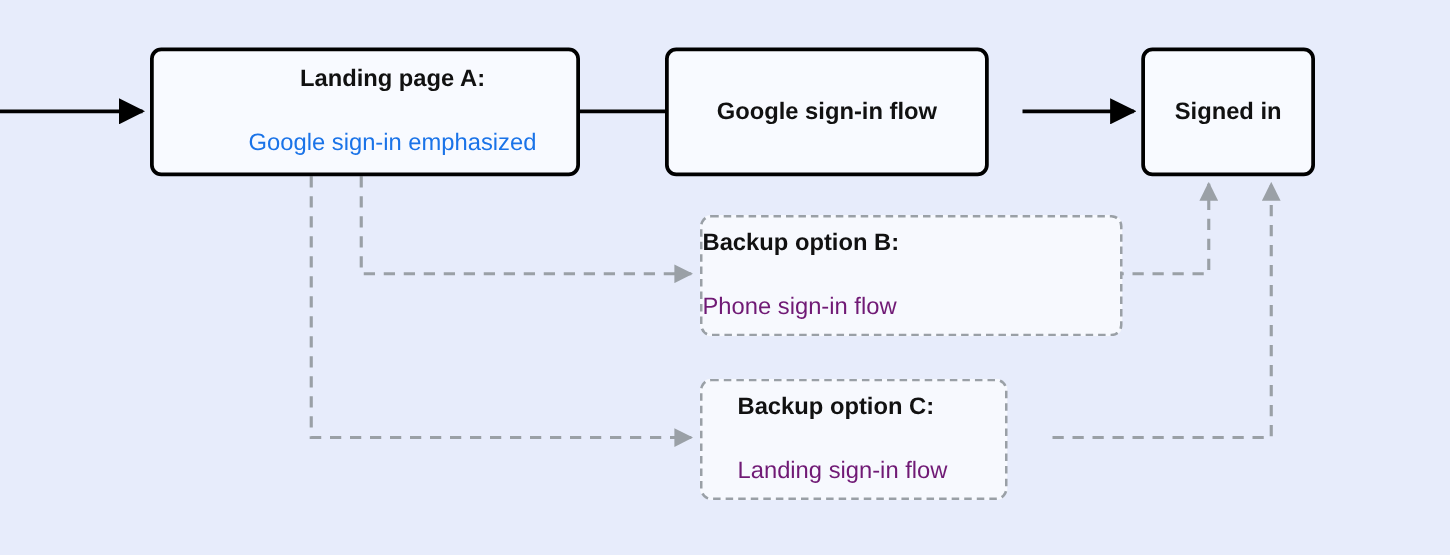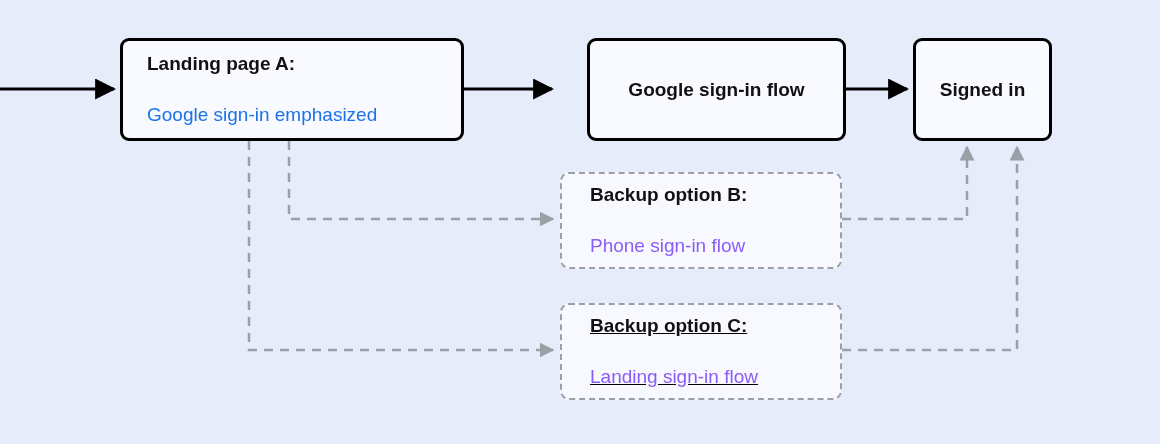--- a/index.html
+++ b/index.html
@@ -55,27 +55,27 @@
     white-space: nowrap;
   }
   .node .subtitle {
     font-size: 19px;
     font-weight: normal;
     line-height: 1.25;
     white-space: nowrap;
     margin-top: 27px;
   }
   .node .subtitle.accent { color: #1a73e8; }
-  .node .subtitle.muted  { color: #8b5cf6; }
+  .node .subtitle.muted  { color: #701a75; }
 
-  #node-landing   { left: 120px; top: 38px;  width: 344px; height: 103px; padding-left: 24px; }
-  #node-google    { left: 587px; top: 38px;  width: 259px; height: 103px; }
+  #node-landing   { left: 120px; top: 38px;  width: 344px; height: 103px; padding-left: 44px; align-items: center; }
+  #node-google    { left: 532px; top: 38px;  width: 259px; height: 103px; }
   #node-signedin  { left: 913px; top: 38px;  width: 139px; height: 103px; }
-  #node-backup-b  { left: 560px; top: 172px; width: 282px; height: 97px;  padding-left: 28px; }
-  #node-backup-c  { left: 560px; top: 303px; width: 282px; height: 97px;  padding-left: 28px; text-decoration: underline; }
+  #node-backup-b  { left: 560px; top: 172px; width: 338px; height: 97px;  }
+  #node-backup-c  { left: 560px; top: 303px; width: 246px; height: 97px;  padding-left: 28px; }
 </style>
 </head>
 <body>
 
 <div id="canvas">
 
   <svg class="edges" viewBox="0 0 1160 444" width="1160" height="444" xmlns="http://www.w3.org/2000/svg">
     <defs>
       <marker id="arrow-black" viewBox="0 0 10 10" refX="9" refY="5" markerWidth="7" markerHeight="7" orient="auto-start-reverse">
         <path d="M 0 0 L 10 5 L 0 10 z" fill="#000000"></path>

